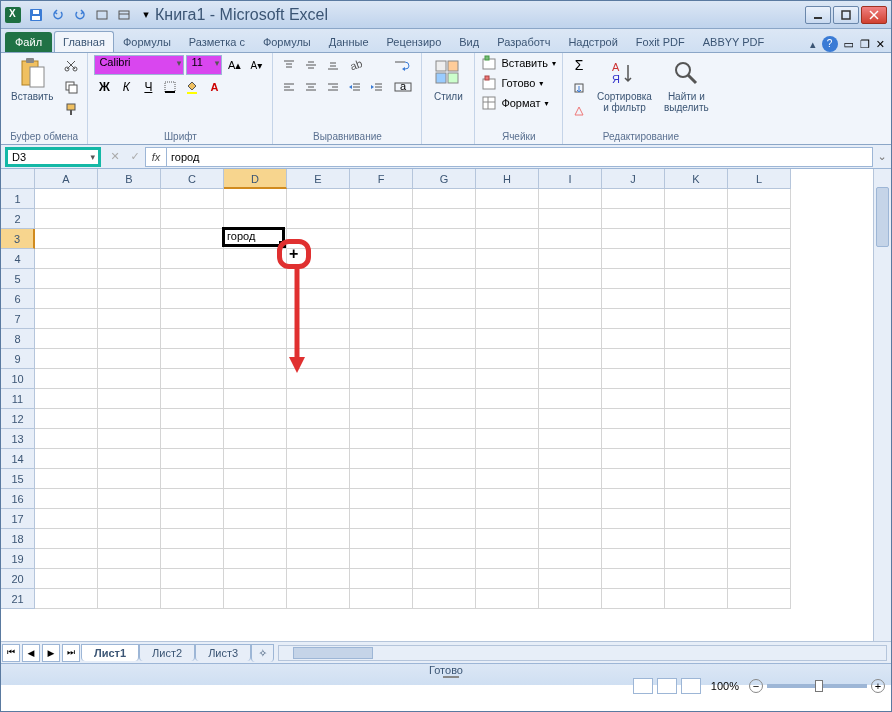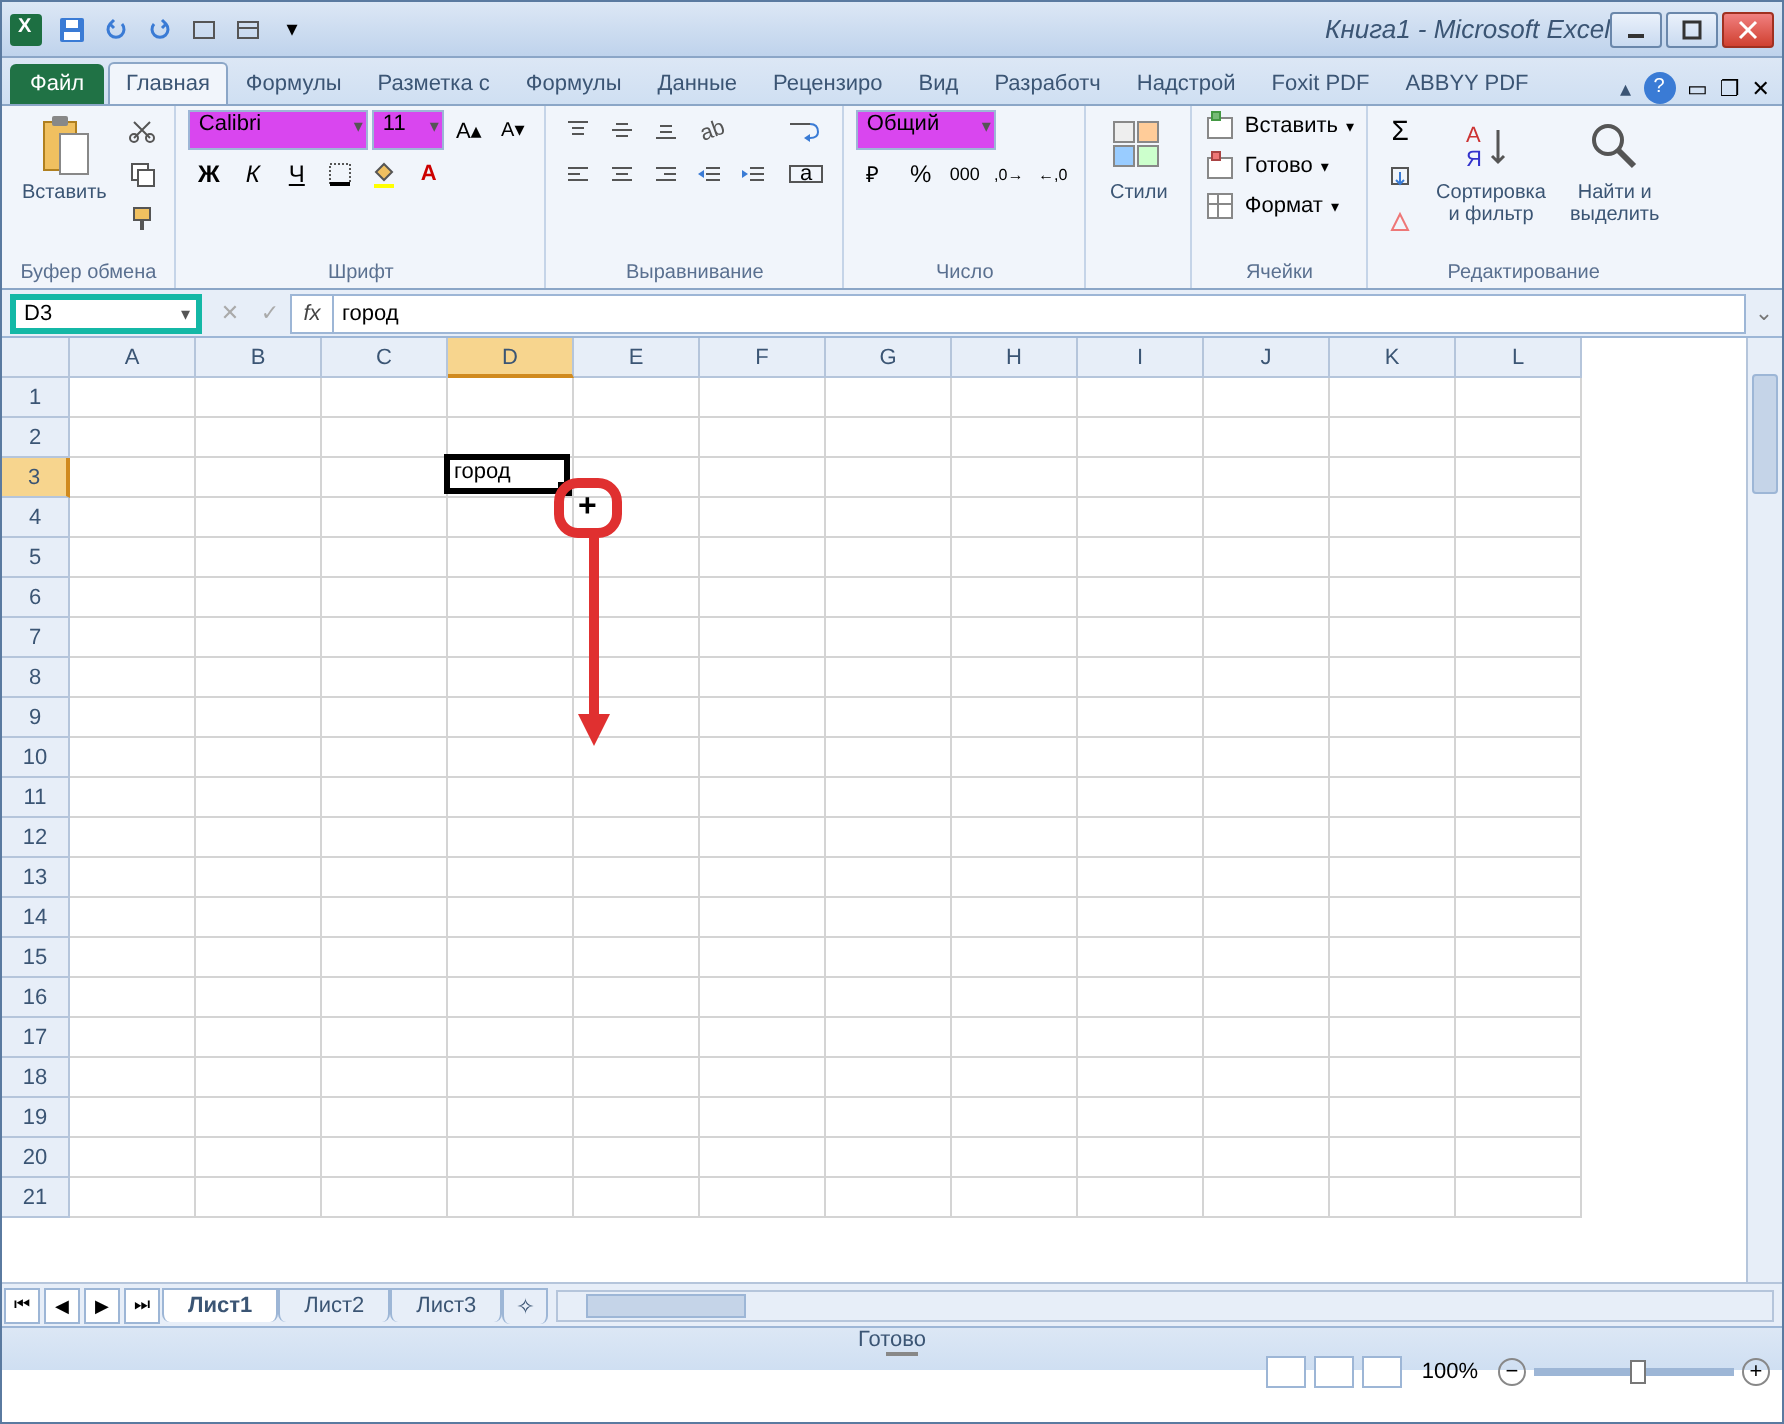--- a/index.html
+++ b/index.html
@@ -4,21 +4,21 @@
 <style>
 * { margin:0; padding:0; box-sizing:border-box; font-family:"Segoe UI",Tahoma,sans-serif; font-size:11px; }
 body { background:#fff; width:892px; height:712px; overflow:hidden; border:1px solid #5a7aa0; position:relative; }
 
 
 .titlebar { height:28px; background:linear-gradient(#dce7f5,#bfd3ec); display:flex; align-items:center; padding:0 4px; border-bottom:1px solid #8ba6c7; }
 .excel-icon { width:16px; height:16px; background:#1d6f42; border-radius:2px; margin-right:6px; position:relative; }
 .excel-icon::after { content:"X"; color:#fff; font-size:10px; font-weight:bold; position:absolute; top:1px; left:4px; }
 .qat { display:flex; gap:4px; }
 .qat-btn { width:18px; height:18px; display:flex; align-items:center; justify-content:center; cursor:pointer; }
-.titlebar-title { flex:1; text-align:right; color:#3b5574; font-size:13px;font-style:italic; }
+.titlebar-title { flex:1; text-align:left; color:#3b5574; font-size:16px; }
 .win-btns { display:flex; gap:2px; }
 .win-btn { width:26px; height:18px; display:flex; align-items:center; justify-content:center; border:1px solid #6a87ab; border-radius:2px; background:linear-gradient(#eaf1fb,#c9daf0); cursor:pointer; }
 .win-close { background:linear-gradient(#f08080,#d04030); border-color:#a03020; color:#fff; }
 
 
 .ribbon-tabs { height:24px; background:linear-gradient(#dce7f5,#cfdff2); display:flex; align-items:flex-end; padding-left:4px; border-bottom:1px solid #8ba6c7; }
 .file-tab { background:#207245; color:#fff; padding:4px 10px; border-radius:3px 3px 0 0; margin-right:2px; cursor:pointer; }
 .tab { padding:4px 8px; color:#3b5574; cursor:pointer; border:1px solid transparent; border-bottom:none; }
 .tab.active { background:#f1f5fb; border-color:#8ba6c7; border-radius:3px 3px 0 0; }
 .ribbon-right { margin-left:auto; display:flex; gap:6px; padding-right:6px; align-items:center; }
@@ -321,39 +321,20 @@
             <svg width="20" height="14">
               <rect x="2" y="3" width="16" height="8" fill="none" stroke="#555"></rect>
               <text x="7" y="10" font-size="8">a</text>
             </svg>
           </div>
       </div>
     </div>
     <div class="group-label">Выравнивание</div>
   </div>
 
-  <div class="group">
-    <div class="group-content">
-      <div class="col">
-        <div class="font-combo" style="width:70px;">Общий</div>
-        <div class="row">
-          <div class="small-btn">
-              <svg width="14" height="14">
-                <text x="2" y="11" font-size="10">₽</text>
-              </svg>
-            </div>
-          <div class="small-btn">%</div>
-          <div class="small-btn" style="font-size:9px;">000</div>
-          <div class="small-btn" style="font-size:8px;">,0→</div>
-          <div class="small-btn" style="font-size:8px;">←,0</div>
-        </div>
-      </div>
-    </div>
-    <div class="group-label">Число</div>
-  </div>
 
   <div class="group">
     <div class="group-content">
       <div class="big-btn">
         <div class="ic">
             <svg width="28" height="28">
               <rect x="2" y="2" width="10" height="10" fill="#eee" stroke="#888"></rect>
               <rect x="14" y="2" width="10" height="10" fill="#fc9" stroke="#888"></rect>
               <rect x="2" y="14" width="10" height="10" fill="#9cf" stroke="#888"></rect>
               <rect x="14" y="14" width="10" height="10" fill="#cfc" stroke="#888"></rect>

